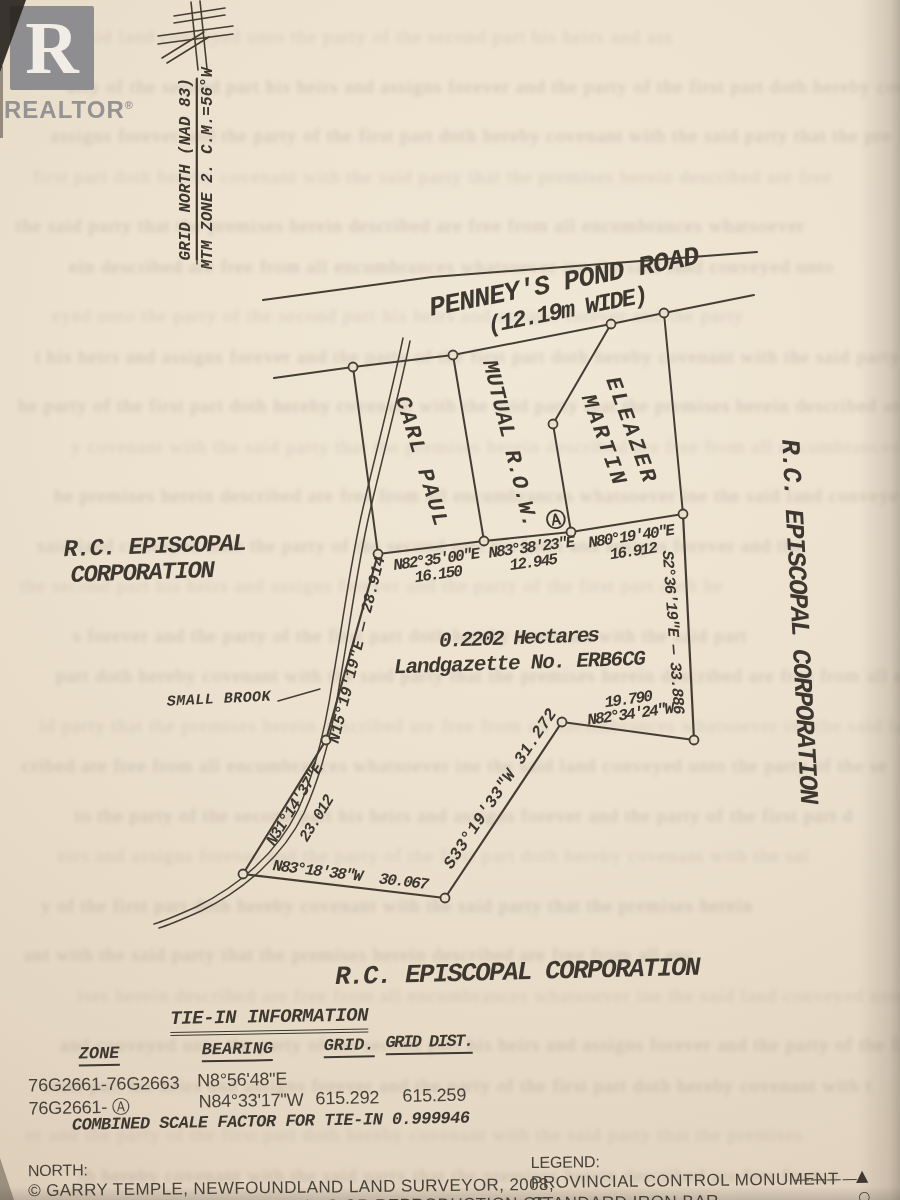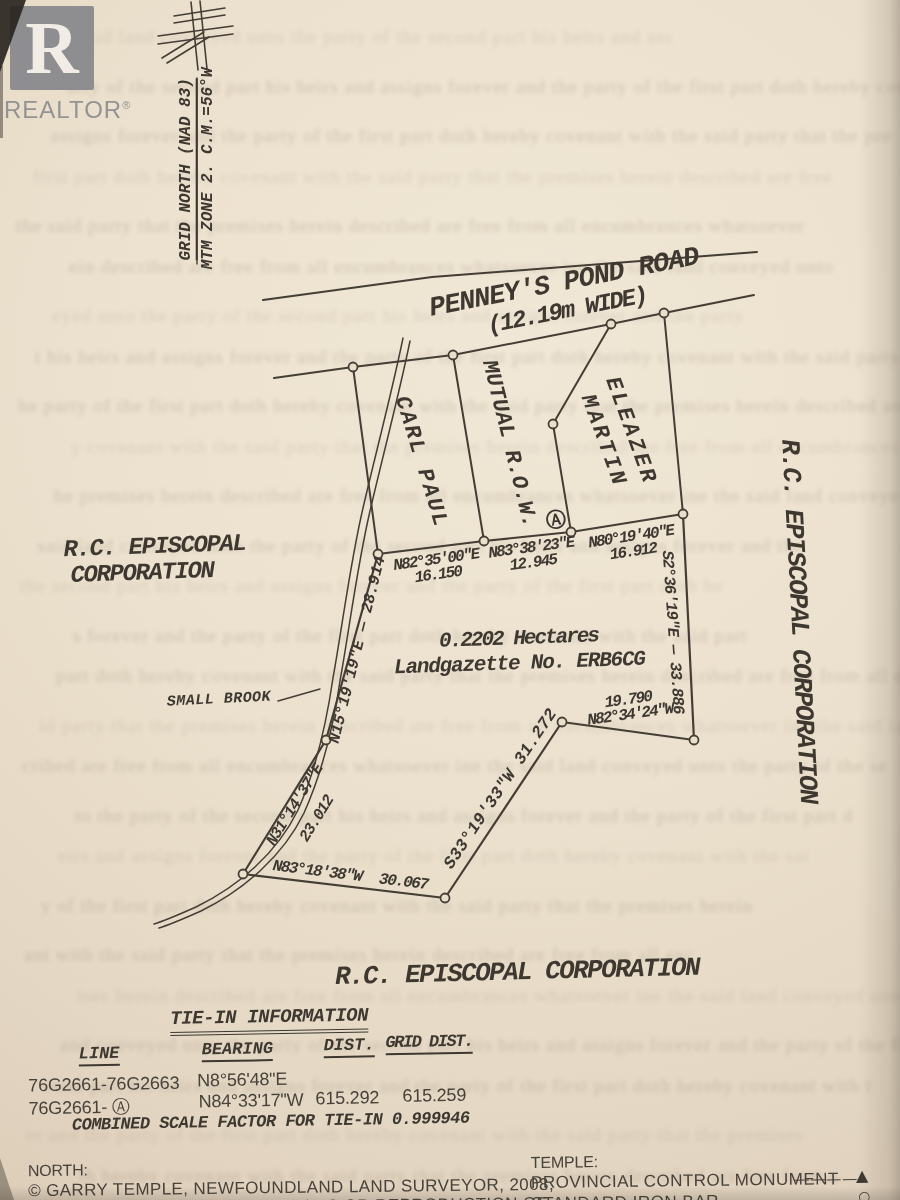--- a/index.html
+++ b/index.html
@@ -32,21 +32,21 @@
   .two span{ display:block; }
   #realtor{ position:absolute; left:10px; top:6px; opacity:.92; }
   #realtor .rbox{
     width:84px; height:84px; background:#87878b; border-radius:2px;
     display:flex; align-items:center; justify-content:center;
     font-family:"Liberation Serif", serif; font-weight:bold; font-size:74px;
     color:#f2efe9; font-style:normal;
   }
   #realtor .rlabel{
     margin-top:6px; margin-left:-6px;
-    font-family:"Liberation Sans", sans-serif; font-weight:normal;
+    font-family:"Liberation Sans", sans-serif; font-weight:bold;
     font-size:24px; color:#8d8d90; letter-spacing:1px;
   }
   #realtor .reg{ font-size:11px; vertical-align:super; }
   .corner-tl{ position:absolute; left:0; top:0; width:26px; height:72px;
     background:#26221d; clip-path:polygon(0 0,100% 0,0 100%); opacity:.9; }
   .edge-left{ position:absolute; left:0; top:66px; width:3px; height:72px;
     background:rgba(45,38,30,.45); }
   .corner-bl{ position:absolute; left:0; bottom:0; width:14px; height:42px;
     background:#4a4136; clip-path:polygon(0 0,0 100%,100% 100%); opacity:.45; }
   .edge-right{ position:absolute; right:0; top:0; width:42px; height:100%;
@@ -194,42 +194,42 @@
   <div class="lbl ctr two" style="left:306px; top:812px; --r:-58deg; font-size:16px; letter-spacing:-1.2px; line-height:26px;">
     <span>N31°14'37"E</span>
     <span>23.012</span>
   </div>
   <div class="lbl ctr" style="left:358px; top:650px; --r:-76deg; font-size:16px;">N15°19'19"E — 28.914</div>
 
   <div class="lbl ctr" style="left:219px; top:700px; --r:-3deg; font-size:15px; letter-spacing:0.5px;">SMALL BROOK</div>
 
   <div class="layer" style="transform:rotate(-1deg); transform-origin:280px 1070px;">
     <div class="lbl uu" style="left:171px; top:1008px; font-size:19px; letter-spacing:-0.4px;">TIE-IN INFORMATION</div>
-    <div class="lbl u" style="left:79px; top:1042px; font-size:17px;">LINE</div>
+    <div class="lbl u" style="left:79px; top:1042px; font-size:17px;">ZONE</div>
     <div class="lbl u" style="left:202px; top:1040px; font-size:17px;">BEARING</div>
-    <div class="lbl u" style="left:324px; top:1038px; font-size:17px;">DIST.</div>
+    <div class="lbl u" style="left:324px; top:1038px; font-size:17px;">GRID.</div>
     <div class="lbl u" style="left:386px; top:1036px; font-size:17px; letter-spacing:-1.5px;">GRID DIST.</div>
 
     <div class="sans" style="left:28px; top:1071px; font-size:18px;">76G2661-76G2663</div>
     <div class="sans" style="left:197px; top:1069px; font-size:18px;">N8°56'48"E</div>
 
     <div class="sans" style="left:28px; top:1092px; font-size:18px;">76G2661- Ⓐ</div>
     <div class="sans" style="left:198px; top:1090px; font-size:18px;">N84°33'17"W</div>
     <div class="sans" style="left:315px; top:1089px; font-size:18px;">615.292</div>
     <div class="sans" style="left:402px; top:1088px; font-size:18px;">615.259</div>
 
     <div class="lbl" style="left:71px; top:1113px; font-size:17px; letter-spacing:-0.5px;">COMBINED SCALE FACTOR FOR TIE-IN 0.999946</div>
   </div>
 
   <div class="layer" style="transform:rotate(-0.7deg); transform-origin:450px 1180px;">
     <div class="sans" style="left:28px; top:1157px; font-size:16px;">NORTH:</div>
     <div class="sans" style="left:28px; top:1176px; font-size:17px; letter-spacing:0.4px;">© GARRY TEMPLE, NEWFOUNDLAND LAND SURVEYOR, 2008,</div>
     <div class="sans" style="left:28px; top:1195px; font-size:17px; letter-spacing:0.4px;">UNAUTHORIZED USE, ALTERATIONS OR REPRODUCTION OF</div>
 
-    <div class="sans" style="left:531px; top:1155px; font-size:16px;">TEMPLE:</div>
+    <div class="sans" style="left:531px; top:1155px; font-size:16px;">LEGEND:</div>
     <div class="sans" style="left:531px; top:1174px; font-size:17px; letter-spacing:0.5px;">PROVINCIAL CONTROL MONUMENT</div>
     <div class="sans" style="left:795px; top:1175px; font-size:14px; letter-spacing:-1px;">— — — —</div>
     <div class="sans" style="left:856px; top:1171px; font-size:16px; font-family:'DejaVu Sans',sans-serif; color:#3e3831;">▲</div>
     <div class="sans" style="left:531px; top:1195px; font-size:17px; letter-spacing:0.5px;">STANDARD IRON BAR</div>
     <div class="sans" style="left:795px; top:1196px; font-size:14px; letter-spacing:-1px;">— — — —</div>
     <div class="sans" style="left:858px; top:1193px; font-size:14px; font-family:'DejaVu Sans',sans-serif; color:#3e3831;">○</div>
   </div>
 
   <div class="corner-tl"></div>
   <div class="edge-left"></div>

